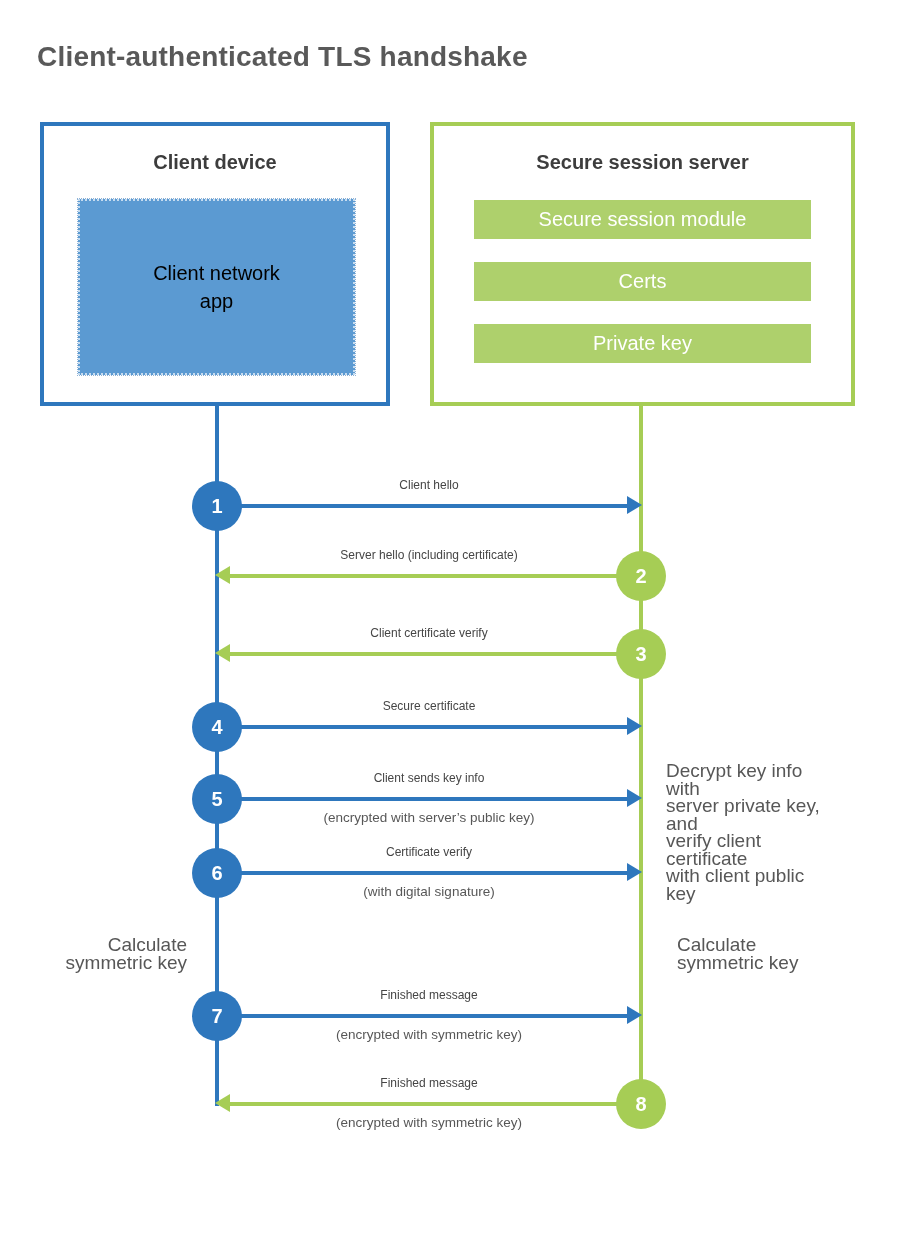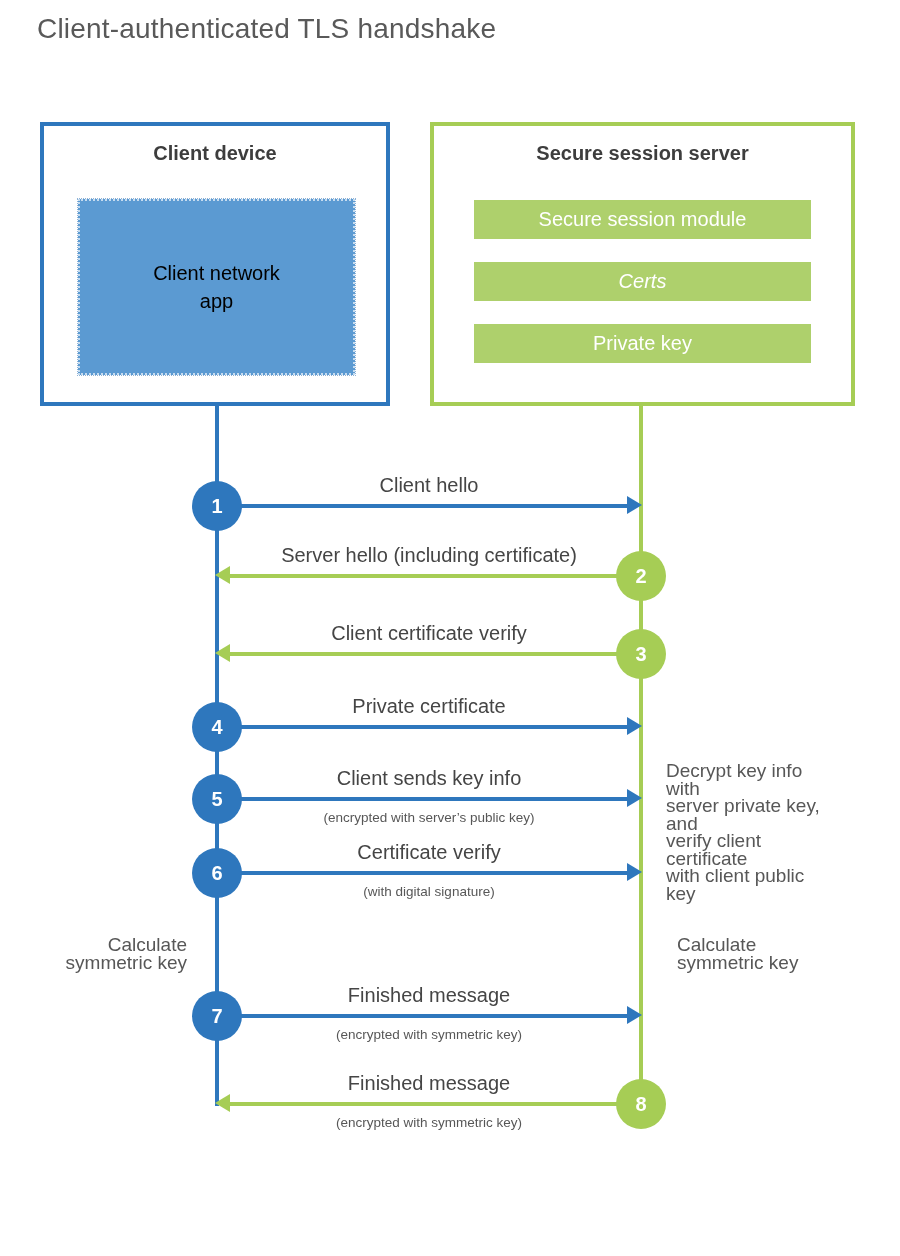--- a/index.html
+++ b/index.html
@@ -18,38 +18,38 @@
   .canvas {
     position: relative;
     width: 900px;
     height: 1256px;
     background: #ffffff;
     overflow: hidden;
   }
   .diagram-title {
     position: absolute;
     left: 37px;
-    top: 12px;
+    top: 40px;
     font-size: 28px;
     line-height: 34px;
-    font-weight: 400;
+    font-weight: 700;
     color: var(--title-gray);
     letter-spacing: 0.2px;
   }
   
   .actor-box {
     position: absolute;
     top: 122px;
     height: 284px;
     background: #ffffff;
   }
   .actor-box.client { left: 40px; width: 350px; border: 4px solid var(--blue); }
   .actor-box.server { left: 430px; width: 425px; border: 4px solid var(--green); }
   .actor-title {
-    margin-top: 16px;
+    margin-top: 25px;
     text-align: center;
     font-size: 20px;
     font-weight: bold;
     color: var(--header-gray);
   }
   .app-box {
     position: absolute;
     left: 34px;
     top: 73px;
     width: 277px;
@@ -72,21 +72,21 @@
     width: 337px;
     height: 39px;
     background: var(--green-fill);
     display: flex;
     align-items: center;
     justify-content: center;
     color: #ffffff;
     font-size: 20px;
   }
   .module-bar.m0 { top: 74px; }
-  .module-bar.m1 { top: 136px; font-style: italic; }
+  .module-bar.m1 { top: 136px; }
   .module-bar.m2 { top: 198px; }
   
   .lifeline {
     position: absolute;
     top: 406px;
     width: 4px;
   }
   .lifeline.client { left: 215px; height: 700px; background: var(--blue); }
   .lifeline.server { left: 639px; height: 702px; background: var(--green); }
   
@@ -119,21 +119,21 @@
     font-weight: bold;
   }
   .step.from-client .circle { left: 192px; background: var(--blue); }
   .step.from-server .circle { left: 616px; background: var(--green); }
   .step .label {
     position: absolute;
     left: 217px;
     width: 424px;
     top: calc(var(--y) - 33px);
     text-align: center;
-    font-size: 20px;
+    font-size: 12px;
     line-height: 24px;
     color: var(--label-gray);
   }
   .step .sub {
     position: absolute;
     left: 217px;
     width: 424px;
     top: calc(var(--y) + 10px);
     text-align: center;
     font-size: 13.5px;
@@ -193,21 +193,21 @@
 
   <div class="step from-server" style="--y:654px">
     <div class="label">Client certificate verify</div>
     <div class="line"></div>
     <div class="head"></div>
     <div class="circle">3</div>
     <div class="sub"></div>
   </div>
 
   <div class="step from-client" style="--y:727px">
-    <div class="label">Private certificate</div>
+    <div class="label">Secure certificate</div>
     <div class="line"></div>
     <div class="head"></div>
     <div class="circle">4</div>
     <div class="sub"></div>
   </div>
 
   <div class="step from-client" style="--y:799px">
     <div class="label">Client sends key info</div>
     <div class="line"></div>
     <div class="head"></div>

